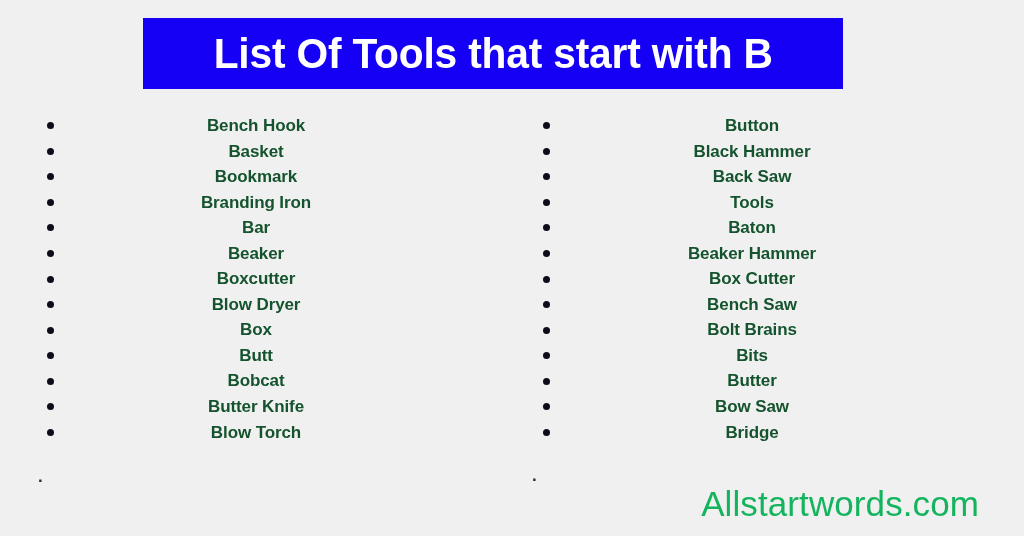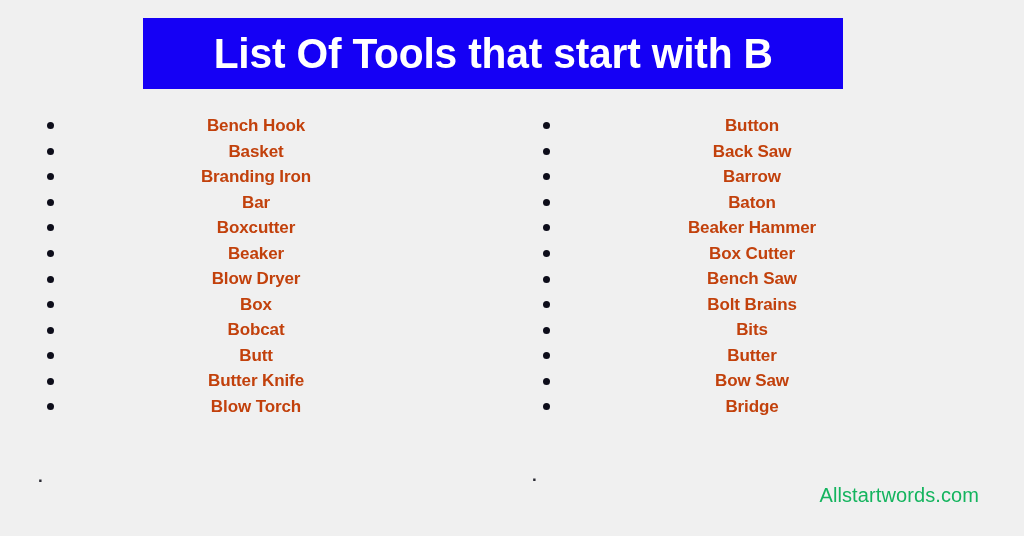--- a/index.html
+++ b/index.html
@@ -83,42 +83,42 @@
     top: 50%;
     width: 7px;
     height: 7px;
     margin-top: -3.5px;
     background: #0d0d1a;
     border-radius: 50%;
   }
   .word-label {
     font-size: 17px;
     font-weight: bold;
-    color: #c2410c;
+    color: #14532d;
     letter-spacing: -0.1px;
     white-space: nowrap;
   }
 
   
   .period-mark {
     position: absolute;
     font-size: 17px;
     font-weight: bold;
     color: #2a2a33;
     line-height: 1;
   }
   .period-left  { left: 38px;  top: 468px; }
   .period-right { left: 532px; top: 467px; }
 
   
   .watermark {
     position: absolute;
     right: 45px;
     top: 484px;
-    font-size: 20px;
+    font-size: 35px;
     font-weight: 400;
     color: #14b45e;
     letter-spacing: 0.1px;
     white-space: nowrap;
   }
 </style>
 </head>
 <body>
 
 <div class="page">
@@ -126,38 +126,40 @@
   <div class="banner">
     <div class="banner-title">List Of Tools that start with B</div>
   </div>
 
   <div class="columns">
 
     <div class="col col-left">
       <ul class="word-list">
           <li class="word-item"><span class="bullet"></span><span class="word-label">Bench Hook</span></li>
           <li class="word-item"><span class="bullet"></span><span class="word-label">Basket</span></li>
+          <li class="word-item"><span class="bullet"></span><span class="word-label">Bookmark</span></li>
           <li class="word-item"><span class="bullet"></span><span class="word-label">Branding Iron</span></li>
           <li class="word-item"><span class="bullet"></span><span class="word-label">Bar</span></li>
+          <li class="word-item"><span class="bullet"></span><span class="word-label">Beaker</span></li>
           <li class="word-item"><span class="bullet"></span><span class="word-label">Boxcutter</span></li>
-          <li class="word-item"><span class="bullet"></span><span class="word-label">Beaker</span></li>
           <li class="word-item"><span class="bullet"></span><span class="word-label">Blow Dryer</span></li>
           <li class="word-item"><span class="bullet"></span><span class="word-label">Box</span></li>
+          <li class="word-item"><span class="bullet"></span><span class="word-label">Butt</span></li>
           <li class="word-item"><span class="bullet"></span><span class="word-label">Bobcat</span></li>
-          <li class="word-item"><span class="bullet"></span><span class="word-label">Butt</span></li>
           <li class="word-item"><span class="bullet"></span><span class="word-label">Butter Knife</span></li>
           <li class="word-item"><span class="bullet"></span><span class="word-label">Blow Torch</span></li>
         </ul>
     </div>
 
     <div class="col col-right">
       <ul class="word-list">
           <li class="word-item"><span class="bullet"></span><span class="word-label">Button</span></li>
+          <li class="word-item"><span class="bullet"></span><span class="word-label">Black Hammer</span></li>
           <li class="word-item"><span class="bullet"></span><span class="word-label">Back Saw</span></li>
-          <li class="word-item"><span class="bullet"></span><span class="word-label">Barrow</span></li>
+          <li class="word-item"><span class="bullet"></span><span class="word-label">Tools</span></li>
           <li class="word-item"><span class="bullet"></span><span class="word-label">Baton</span></li>
           <li class="word-item"><span class="bullet"></span><span class="word-label">Beaker Hammer</span></li>
           <li class="word-item"><span class="bullet"></span><span class="word-label">Box Cutter</span></li>
           <li class="word-item"><span class="bullet"></span><span class="word-label">Bench Saw</span></li>
           <li class="word-item"><span class="bullet"></span><span class="word-label">Bolt Brains</span></li>
           <li class="word-item"><span class="bullet"></span><span class="word-label">Bits</span></li>
           <li class="word-item"><span class="bullet"></span><span class="word-label">Butter</span></li>
           <li class="word-item"><span class="bullet"></span><span class="word-label">Bow Saw</span></li>
           <li class="word-item"><span class="bullet"></span><span class="word-label">Bridge</span></li>
         </ul>

